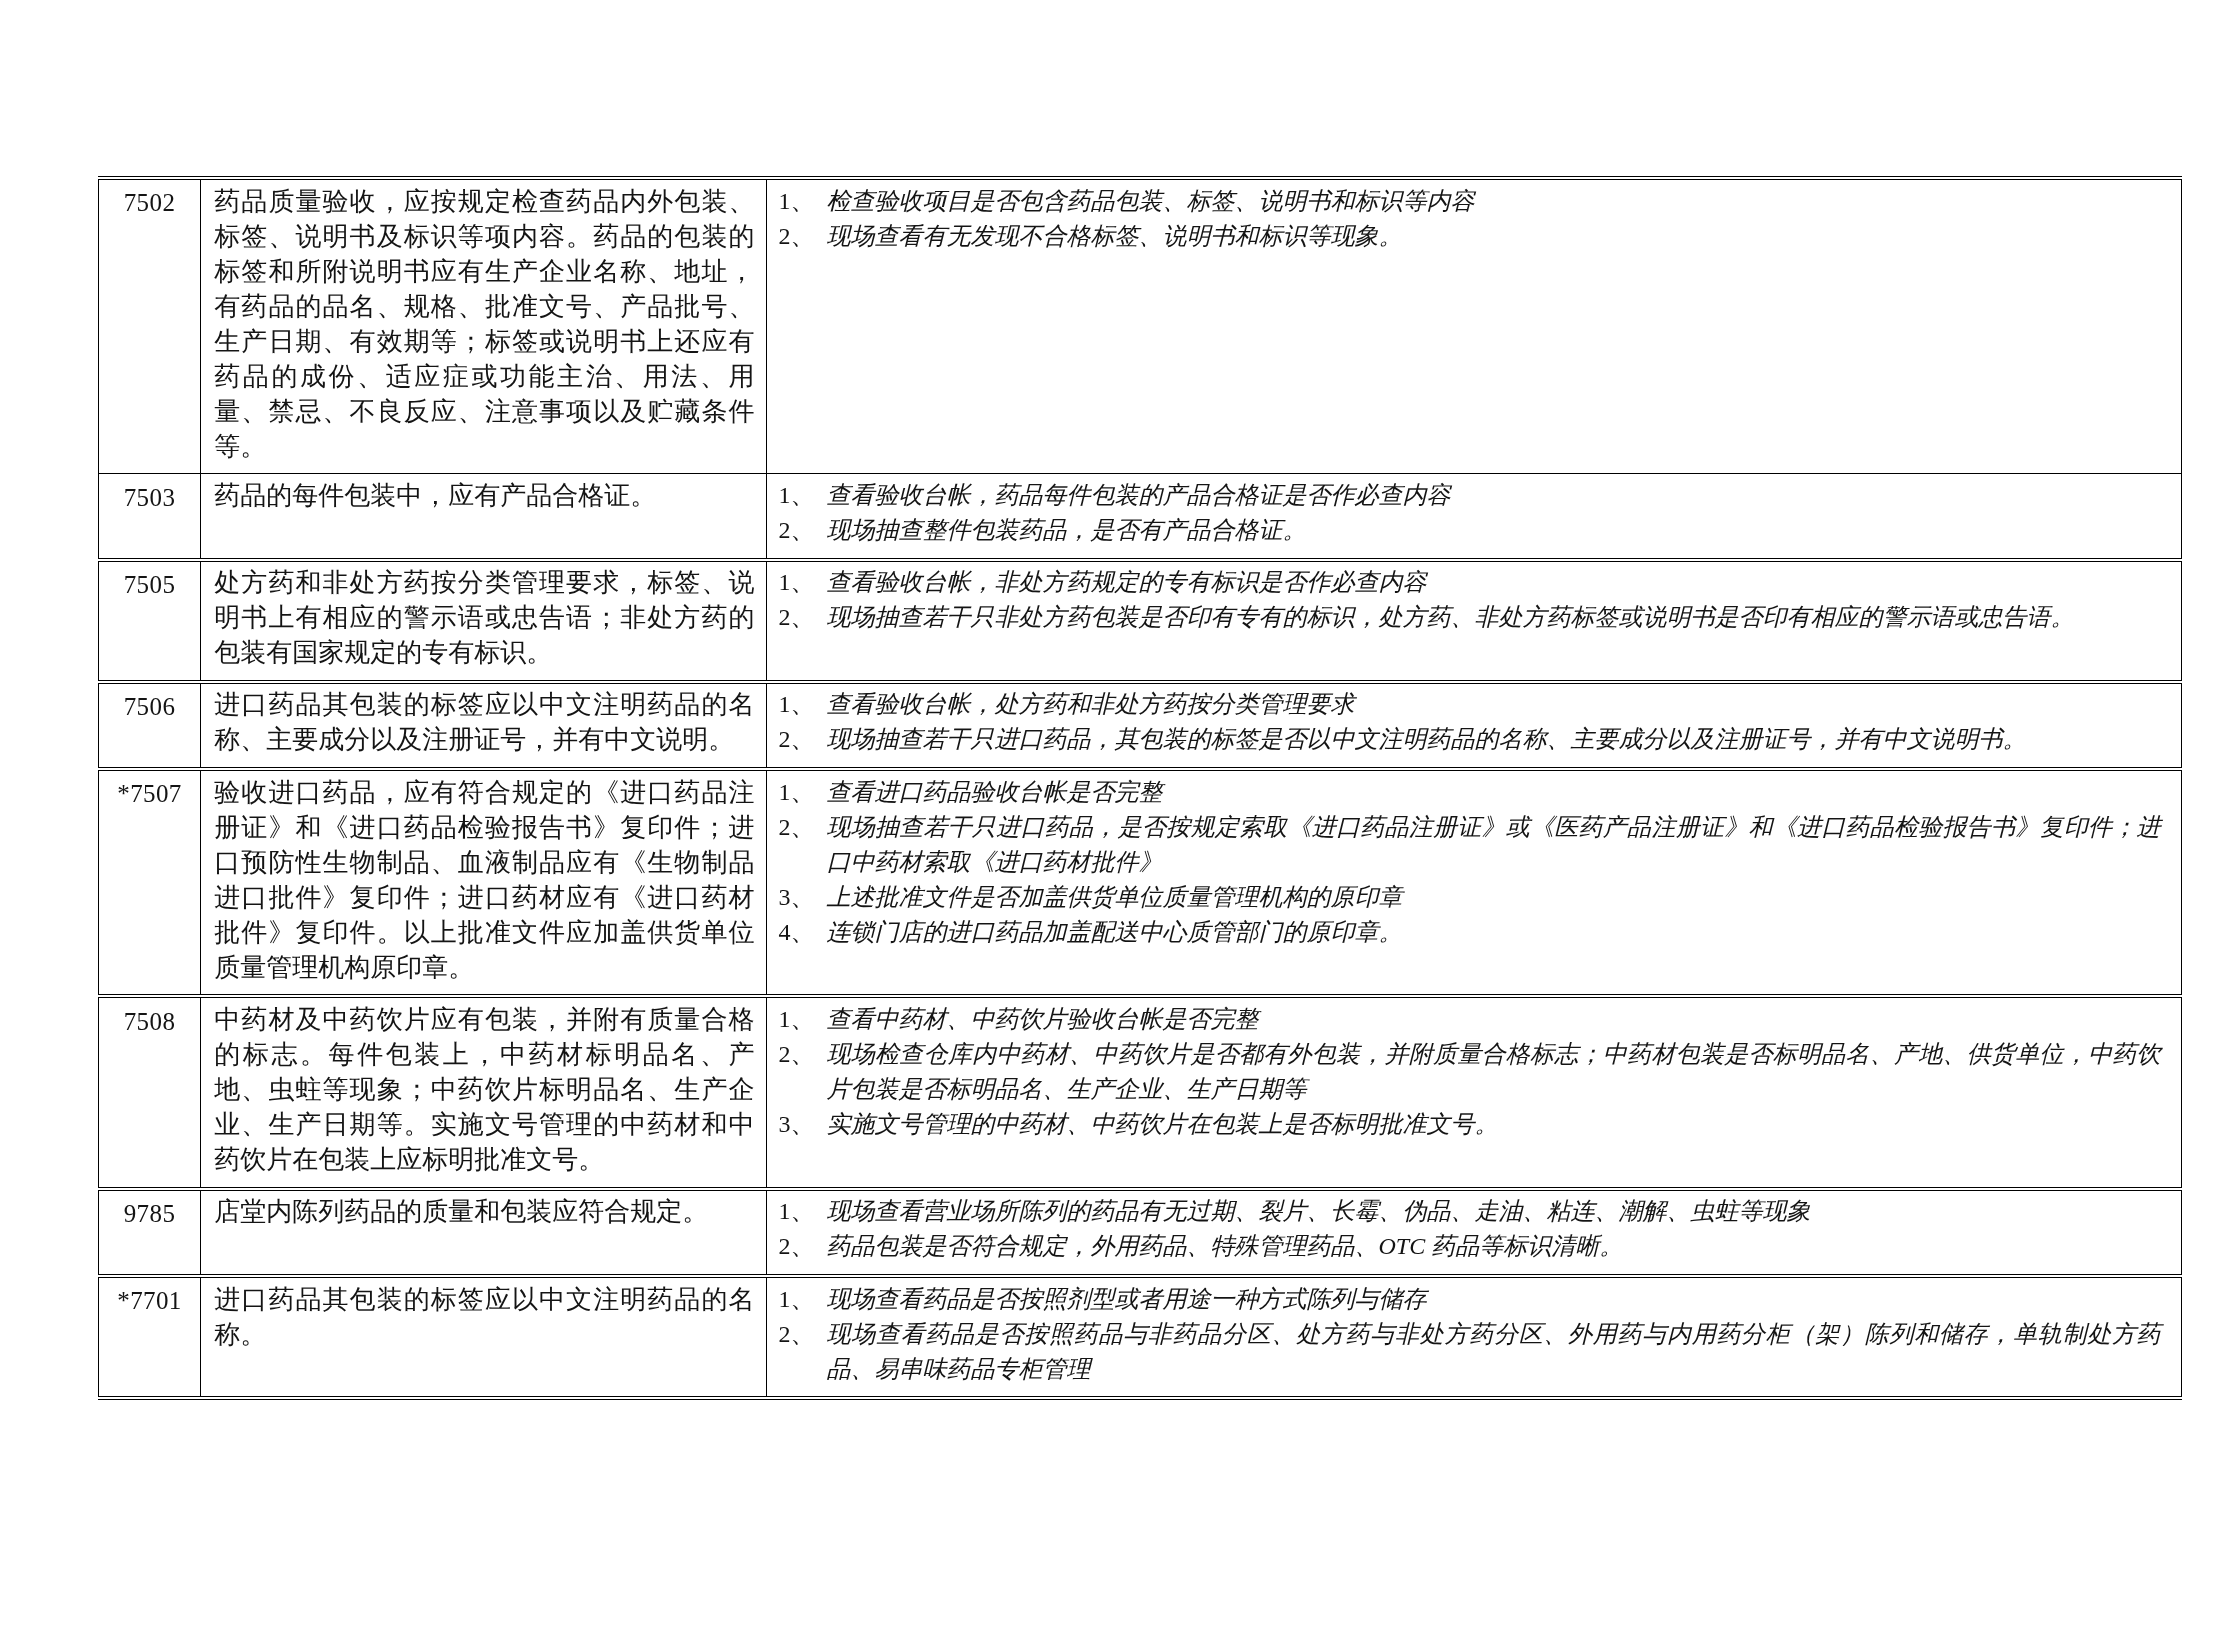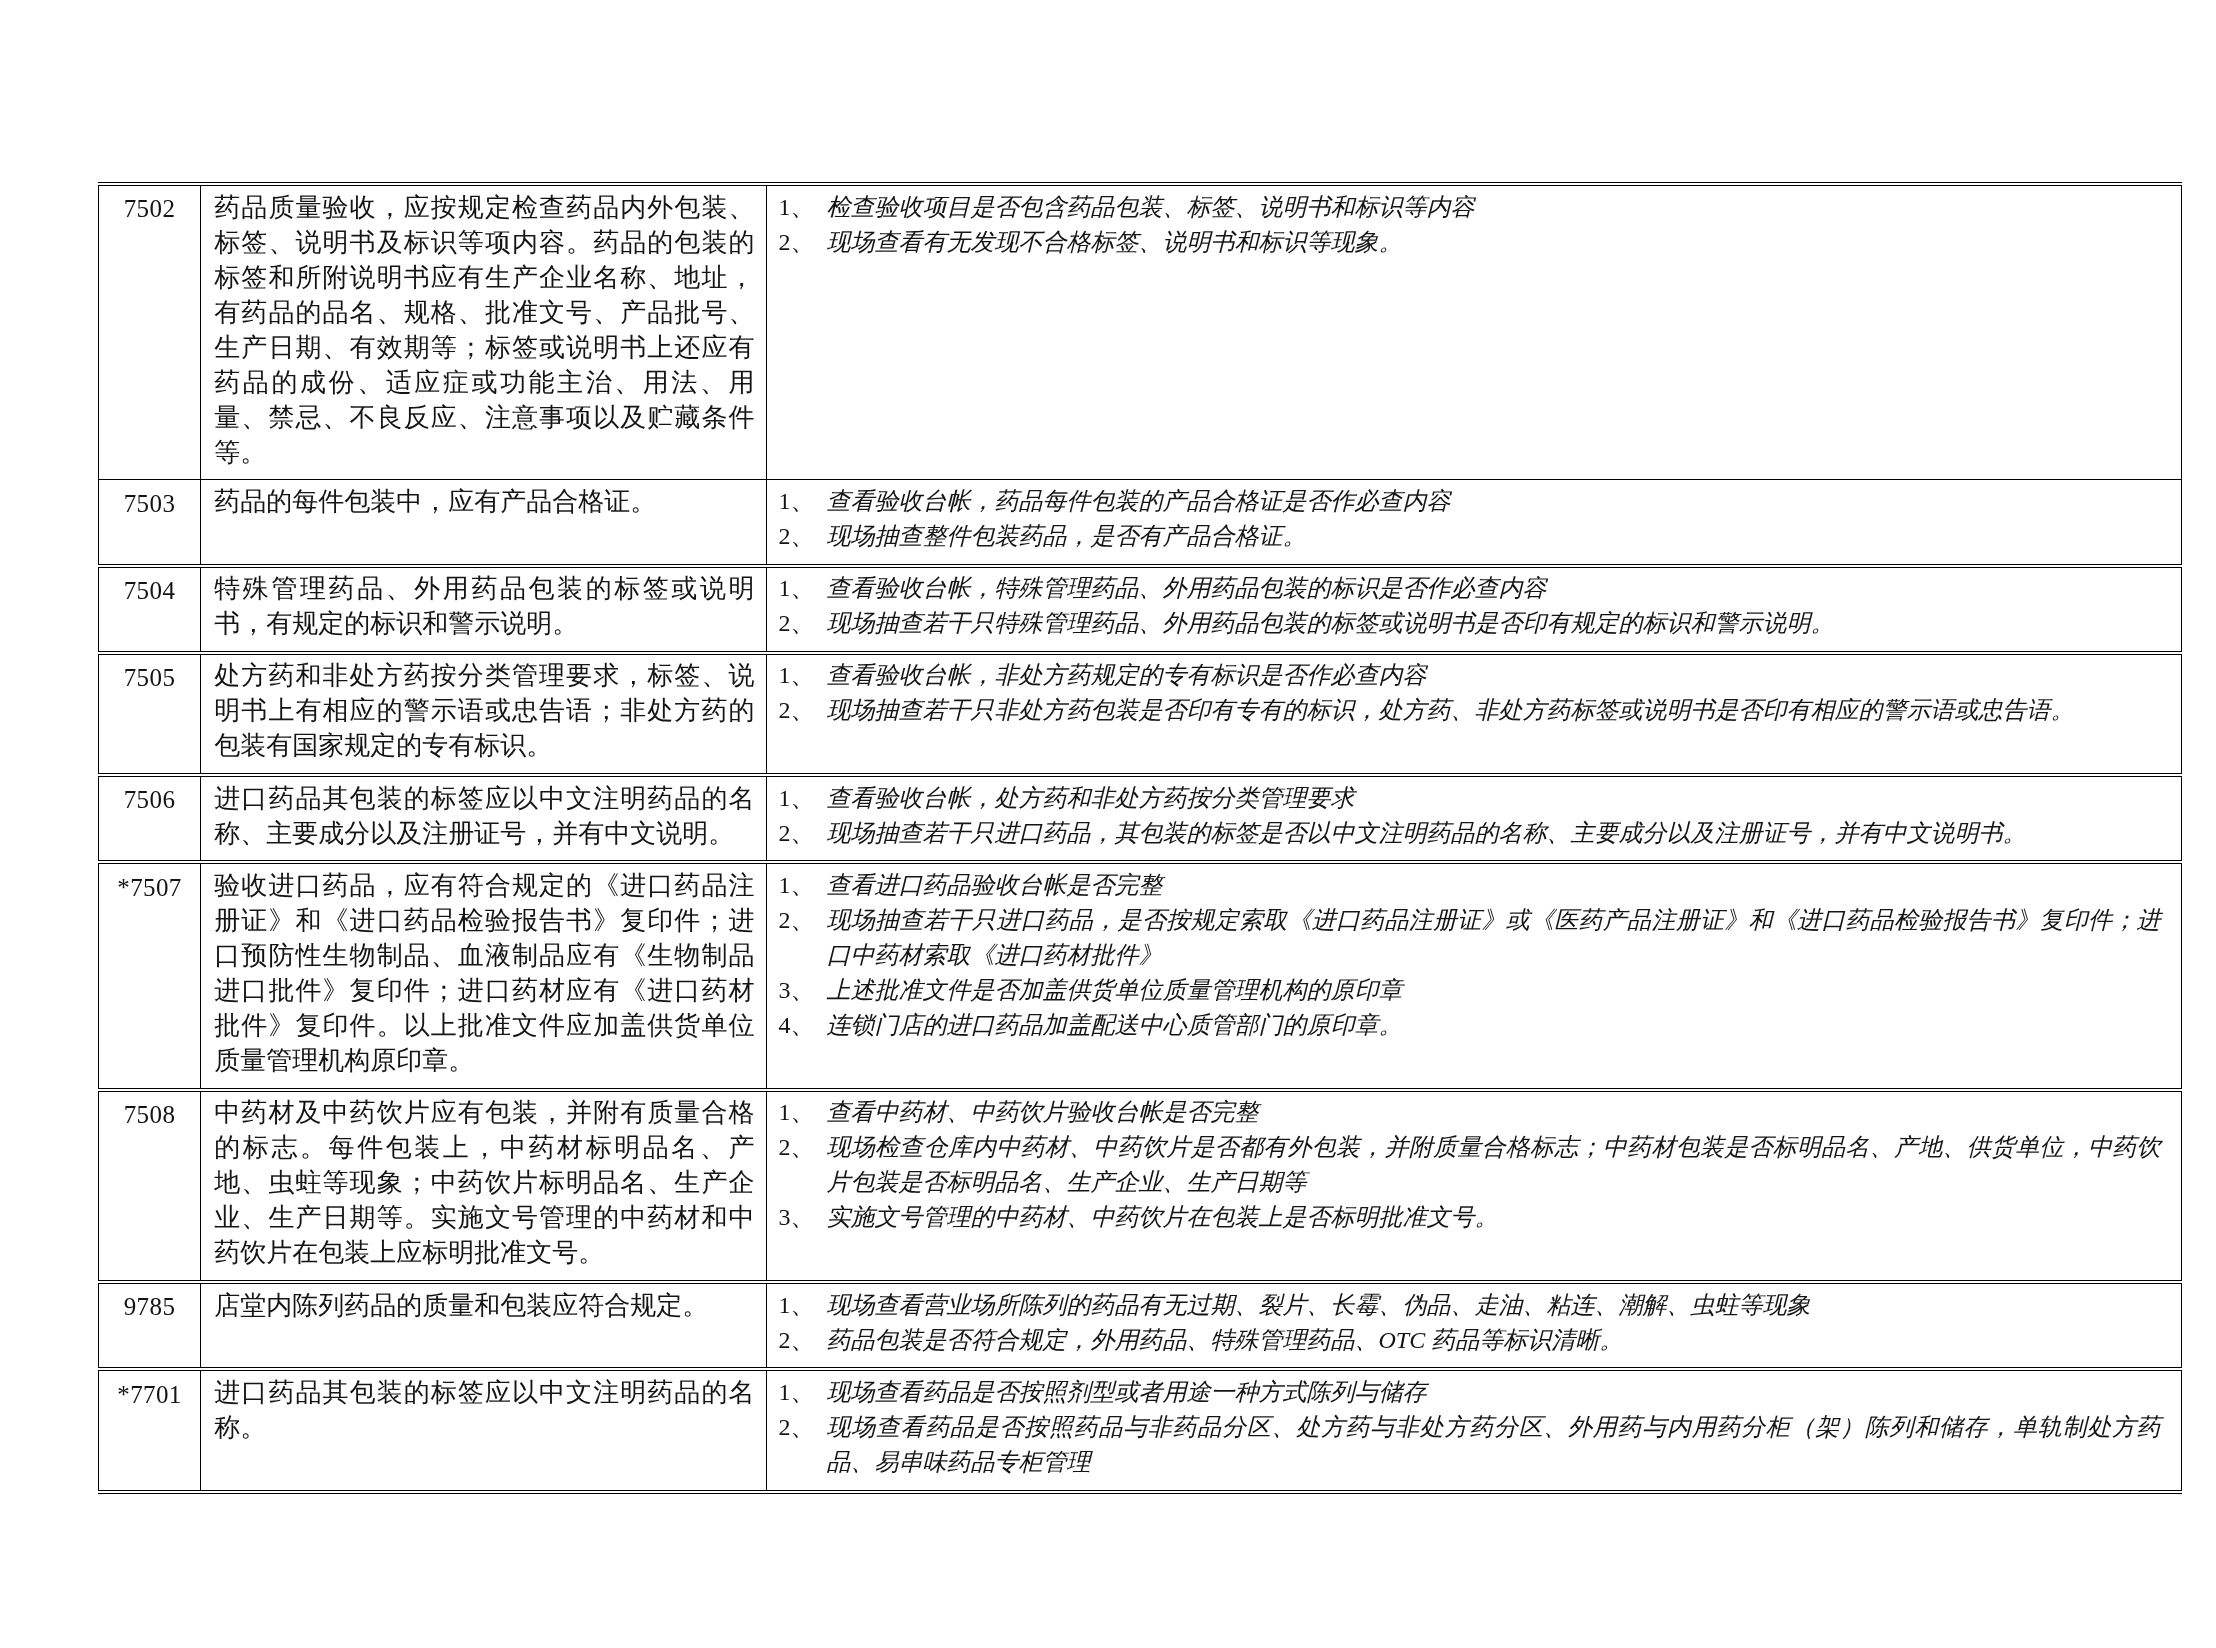--- a/index.html
+++ b/index.html
@@ -6,21 +6,21 @@
   .page {
     position:relative;
     width:2332px; height:1649px;
     background:#ffffff;
     overflow:hidden;
     font-family:"Liberation Serif","DejaVu Serif",serif;
     color:#141414;
   }
   table.grid {
     position:absolute;
-    left:98px; top:182px;
+    left:98px; top:176px;
     width:2083px;
     border-collapse:collapse;
     table-layout:fixed;
   }
   table.grid td {
     border-left:1.3px solid #000;
     border-right:1.3px solid #000;
     vertical-align:top;
   }
   tr.sep-double > td { border-top:4.9px double #000; }
@@ -85,35 +85,20 @@
     <span class="check-text">查看验收台帐，药品每件包装的产品合格证是否作必查内容</span>
   </div>
 
   <div class="check-item">
     <span class="check-no">2、</span>
     <span class="check-text">现场抽查整件包装药品，是否有产品合格证。</span>
   </div>
 </td>
   </tr>
 
-  <tr class="sep-double">
-    <td class="c-id">7504</td>
-    <td class="c-desc">特殊管理药品、外用药品包装的标签或说明书，有规定的标识和警示说明。</td>
-    <td class="c-checks">
-  <div class="check-item">
-    <span class="check-no">1、</span>
-    <span class="check-text">查看验收台帐，特殊管理药品、外用药品包装的标识是否作必查内容</span>
-  </div>
-
-  <div class="check-item">
-    <span class="check-no">2、</span>
-    <span class="check-text">现场抽查若干只特殊管理药品、外用药品包装的标签或说明书是否印有规定的标识和警示说明。</span>
-  </div>
-</td>
-  </tr>
 
   <tr class="sep-double">
     <td class="c-id">7505</td>
     <td class="c-desc">处方药和非处方药按分类管理要求，标签、说明书上有相应的警示语或忠告语；非处方药的包装有国家规定的专有标识。</td>
     <td class="c-checks">
   <div class="check-item">
     <span class="check-no">1、</span>
     <span class="check-text">查看验收台帐，非处方药规定的专有标识是否作必查内容</span>
   </div>
 

